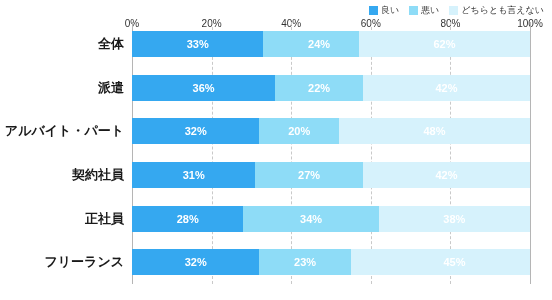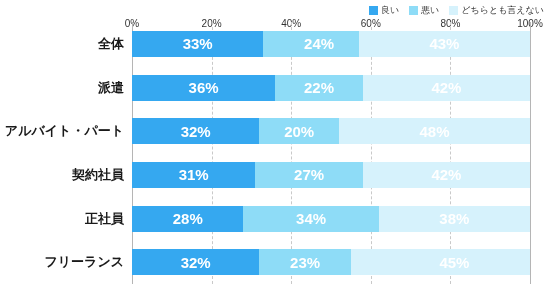--- a/index.html
+++ b/index.html
@@ -104,21 +104,21 @@
     white-space: nowrap;
   }
   .bar {
     position: absolute;
     top: 0;
     height: 26px;
     display: flex;
     align-items: center;
     justify-content: center;
     box-sizing: border-box;
-    font-size: 15px;
+    font-size: 11px;
     font-weight: bold;
     color: #ffffff;
     overflow: hidden;
   }
   .seg-label {
     pointer-events: none;
   }
 </style>
 </head>
 <body>
@@ -161,21 +161,21 @@
     <div class="rows" id="rows">
         <div class="row" style="top: 8.83333px;">
           <div class="row-label">全体</div>
           <div class="bar" style="left: 0%; width: 33%; background: rgb(53, 168, 240);">
             <span class="seg-label">33%</span>
           </div>
           <div class="bar" style="left: 33%; width: 24%; background: rgb(142, 220, 247); padding-left: 16px;">
             <span class="seg-label">24%</span>
           </div>
           <div class="bar" style="left: 57%; width: 43%; background: rgb(214, 242, 252);">
-            <span class="seg-label">43%</span>
+            <span class="seg-label">62%</span>
           </div>
         </div>
         <div class="row" style="top: 52.5px;">
           <div class="row-label">派遣</div>
           <div class="bar" style="left: 0%; width: 36%; background: rgb(53, 168, 240);">
             <span class="seg-label">36%</span>
           </div>
           <div class="bar" style="left: 36%; width: 22%; background: rgb(142, 220, 247);">
             <span class="seg-label">22%</span>
           </div>

